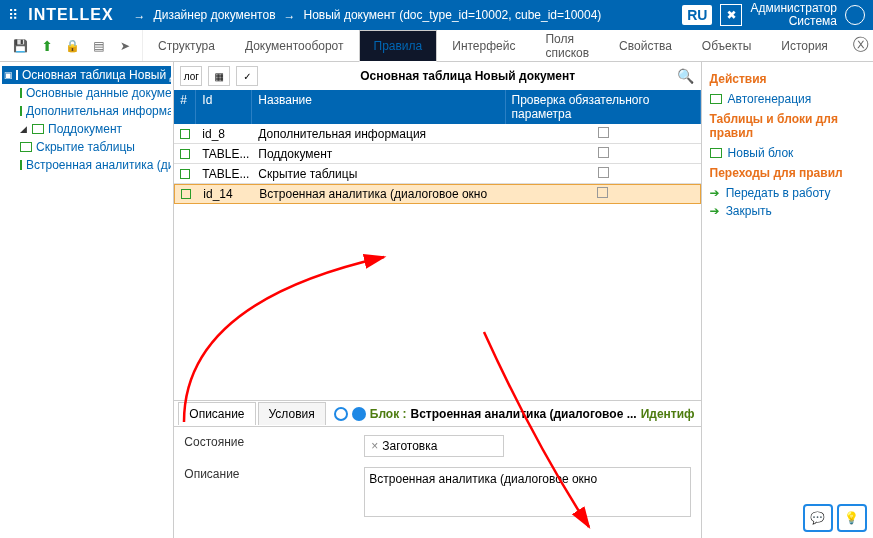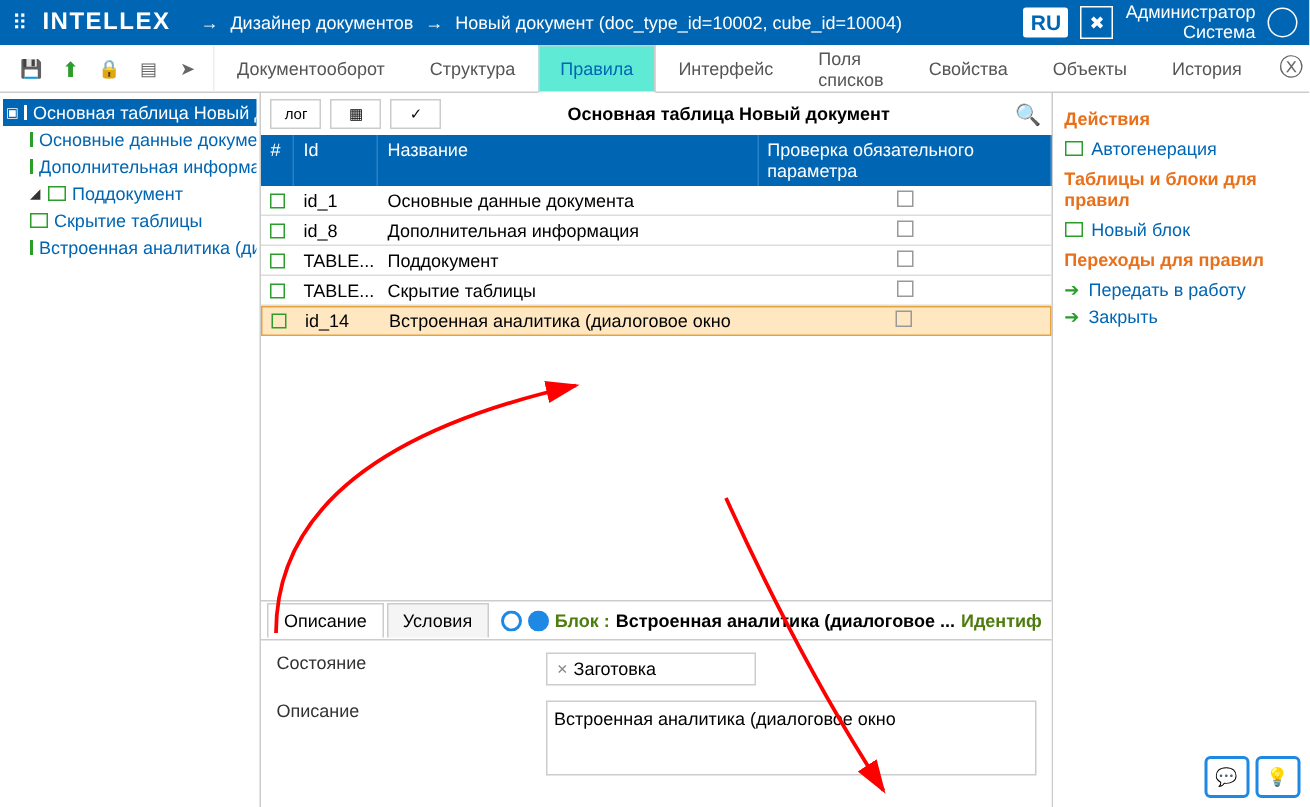--- a/index.html
+++ b/index.html
@@ -16,39 +16,39 @@
 .user-info { text-align: right; line-height: 1.1; }
 .user-info div:first-child { font-weight: normal; }
 .user-avatar { width: 20px; height: 20px; border: 1.5px solid #fff; border-radius: 50%; }
 
 .toolbar { height: 32px; background: #fff; border-bottom: 1px solid #ccc; display: flex; align-items: stretch; padding-left: 4px; }
 .toolbar-icons { display: flex; align-items: center; gap: 4px; padding: 0 6px; border-right: 1px solid #eee; }
 .toolbar-icons span { width: 22px; height: 22px; display: flex; align-items: center; justify-content: center; color: #666; }
 .upload-icon { color: #2a9d2a !important; font-size: 14px; }
 .tabs { display: flex; flex: 1; }
 .tab { padding: 0 14px; display: flex; align-items: center; color: #555; cursor: pointer; border: 1px solid transparent; }
-.tab.active { border: 1px solid #ccc; border-bottom: 1px solid #fff; background: #5eead4; color: #0066b3; margin-bottom: -1px; }
+.tab.active { border: 1px solid #ccc; border-bottom: 1px solid #fff; background: #0f172a; color: #0066b3; margin-bottom: -1px; }
 .close-btn { margin-left: auto; padding: 0 10px; display: flex; align-items: center; font-size: 16px; color: #666; }
 
 .body { display: flex; height: calc(538px - 62px); }
 
 .left-tree { width: 200px; border-right: 1px solid #ccc; padding: 4px 2px; overflow: hidden; }
 .tree-item { display: flex; align-items: center; padding: 2px 2px; gap: 4px; white-space: nowrap; overflow: hidden; cursor: pointer; }
 .tree-item.root { background: #0066b3; color: #fff; }
 .tree-item .ticon { width: 12px; height: 10px; border: 1px solid #2a9d2a; display: inline-block; }
 .tree-item.root .ticon { border-color: #fff; }
 .tree-item.sel { color: #0066b3; }
 .tree-caret { width: 8px; font-size: 9px; color: #333; }
 .tree-item.root .tree-caret { color: #fff; }
 .indent1 { padding-left: 18px; } .indent2 { padding-left: 32px; }
 .left-tree a { color: #0066b3; text-decoration: none; }
 
 .center { flex: 1; display: flex; flex-direction: column; border-right: 1px solid #ccc; position: relative; }
 .center-top { padding: 4px 6px; display: flex; align-items: center; gap: 6px; }
-.center-top .mini-btn { width: 34px; height: 20px; border: 1px solid #ccc; display: flex; align-items: center; justify-content: center; font-size: 10px; }
+.center-top .mini-btn { width: 22px; height: 20px; border: 1px solid #ccc; display: flex; align-items: center; justify-content: center; font-size: 10px; }
 .center-title { flex: 1; text-align: center; font-weight: bold; }
 .search-ico { color: #aaa; font-size: 14px; }
 
 .grid { }
 .grid-header { display: flex; background: #0066b3; color: #fff; }
 .gh { padding: 3px 6px; border-right: 1px solid #2a7fc4; }
 .gh1 { width: 22px; } .gh2 { width: 56px; } .gh3 { flex: 1; } .gh4 { width: 195px; }
 .grid-row { display: flex; border-bottom: 1px solid #ddd; align-items: center; height: 20px; }
 .gc { padding: 2px 6px; }
 .gc1 { width: 22px; display: flex; justify-content: center; } .gc2 { width: 56px; } .gc3 { flex: 1; } .gc4 { width: 195px; text-align: center; }
@@ -111,22 +111,22 @@
 
 <div class="toolbar">
   <div class="toolbar-icons">
     <span>💾</span>
     <span class="upload-icon">⬆</span>
     <span>🔒</span>
     <span>▤</span>
     <span>➤</span>
   </div>
   <div class="tabs">
+    <div class="tab">Структура</div>
     <div class="tab">Документооборот</div>
-    <div class="tab">Структура</div>
     <div class="tab active">Правила</div>
     <div class="tab">Интерфейс</div>
     <div class="tab">Поля списков</div>
     <div class="tab">Свойства</div>
     <div class="tab">Объекты</div>
     <div class="tab">История</div>
   </div>
   <div class="close-btn">ⓧ</div>
 </div>
 
@@ -169,28 +169,20 @@
       <span class="center-title">Основная таблица Новый документ</span>
       <span class="search-ico">🔍</span>
     </div>
     <div class="grid">
       <div class="grid-header">
         <div class="gh gh1">#</div>
         <div class="gh gh2">Id</div>
         <div class="gh gh3">Название</div>
         <div class="gh gh4">Проверка обязательного параметра</div>
       </div>
-      <div class="grid-row">
-          <div class="gc gc1">
-            <span class="row-icon"></span>
-          </div>
-          <div class="gc gc2">id_1</div>
-          <div class="gc gc3">Основные данные документа</div>
-          <div class="gc gc4"><span class="chk"></span></div>
-        </div>
       <div class="grid-row">
           <div class="gc gc1">
             <span class="row-icon"></span>
           </div>
           <div class="gc gc2">id_8</div>
           <div class="gc gc3">Дополнительная информация</div>
           <div class="gc gc4"><span class="chk"></span></div>
         </div>
       <div class="grid-row">
           <div class="gc gc1">

